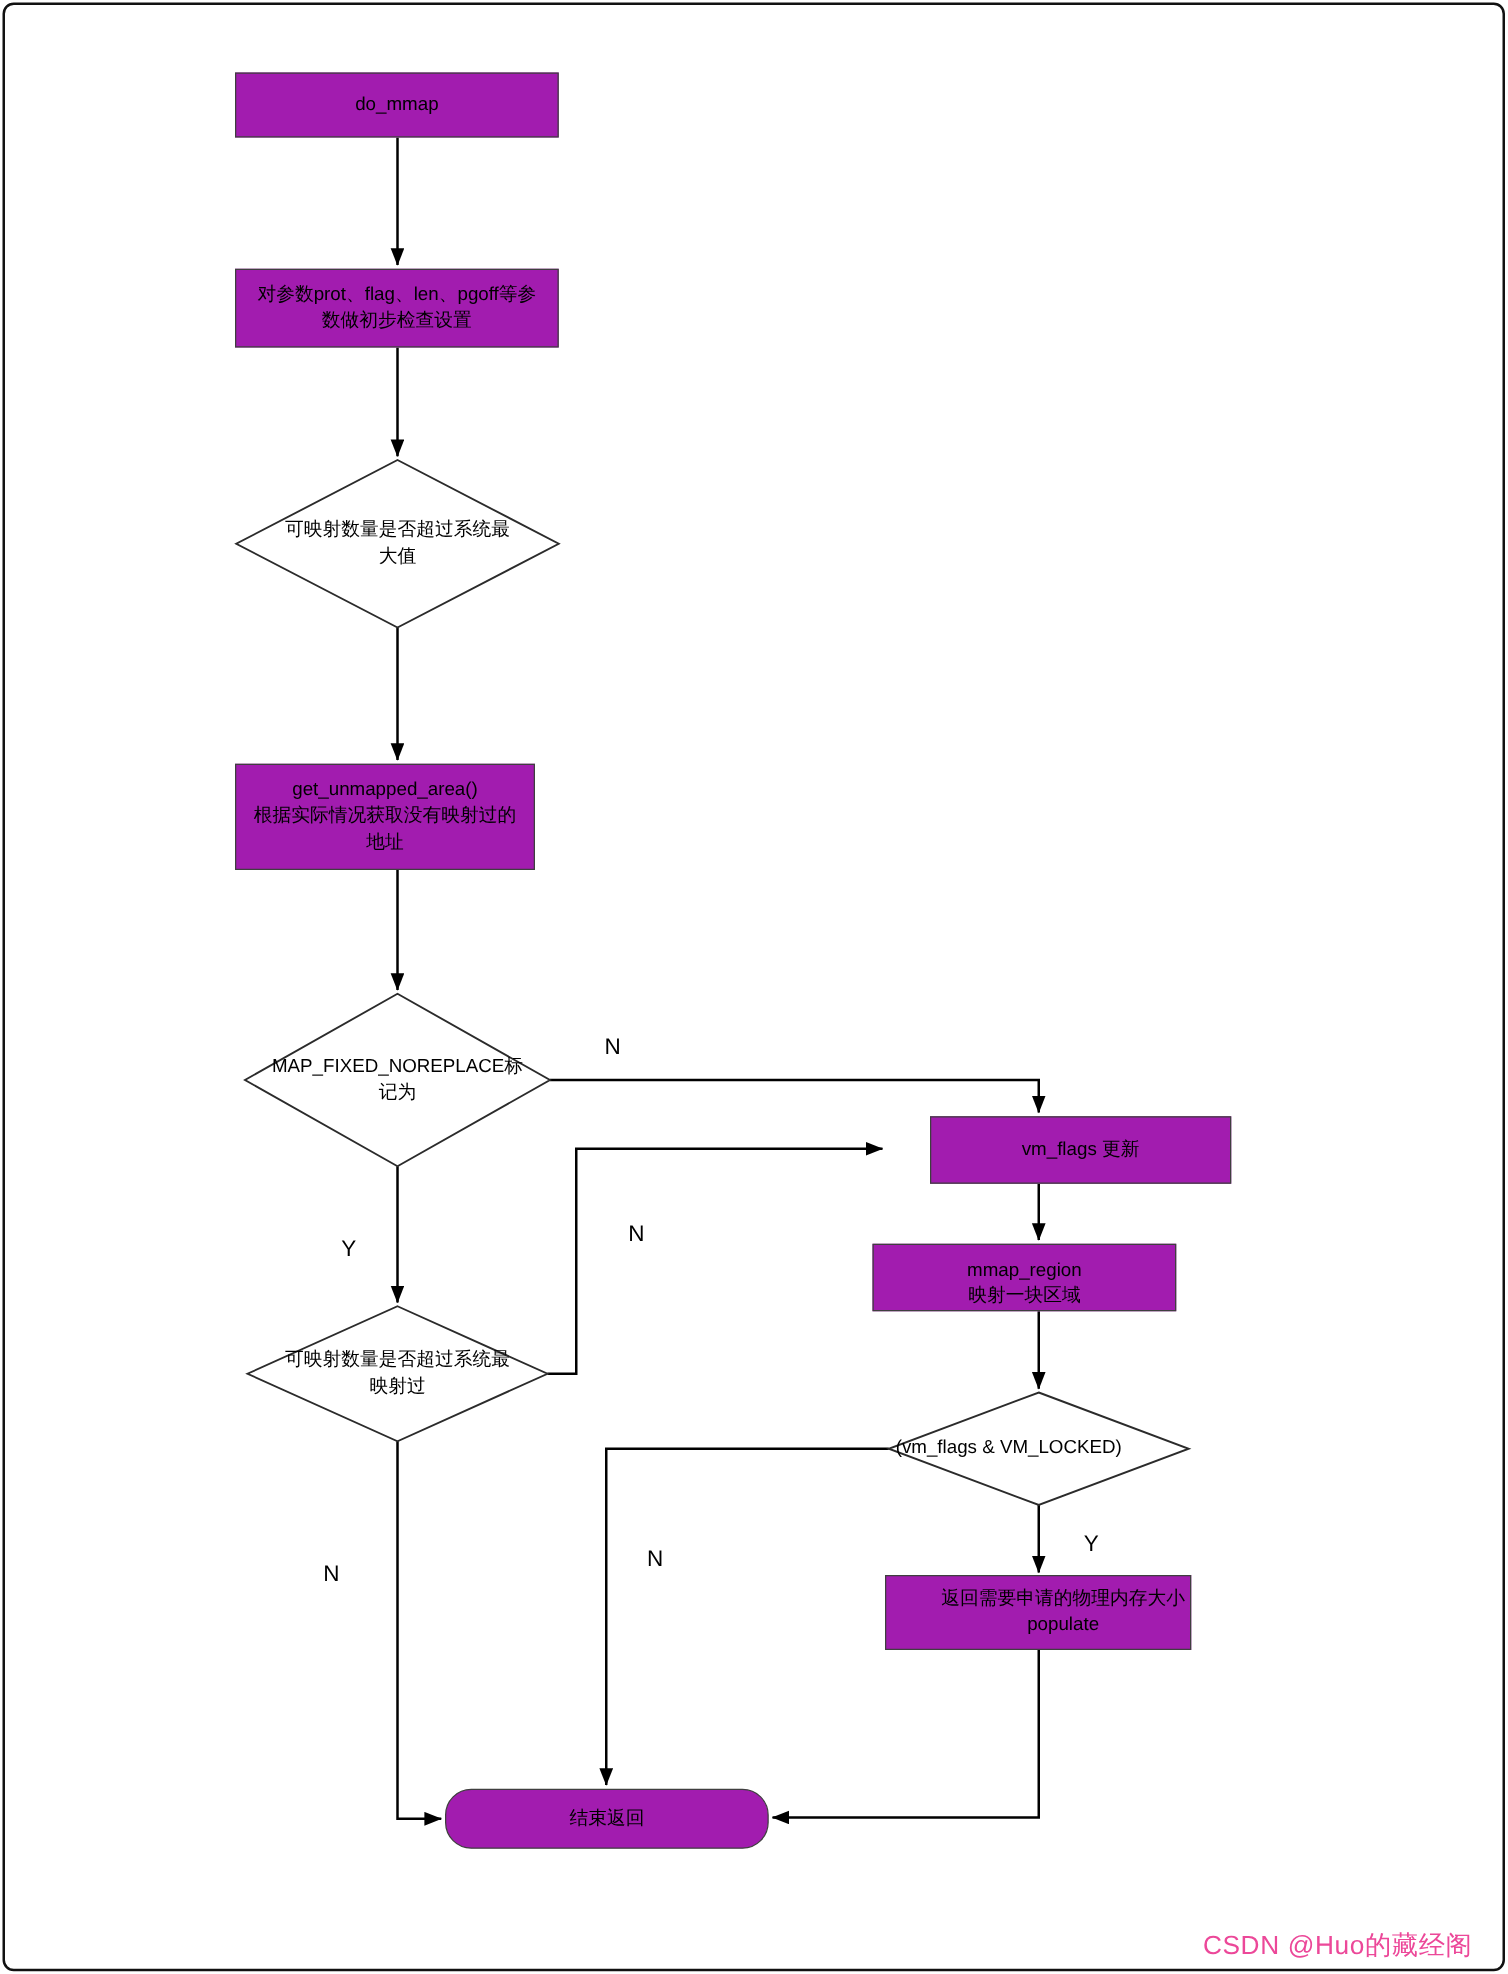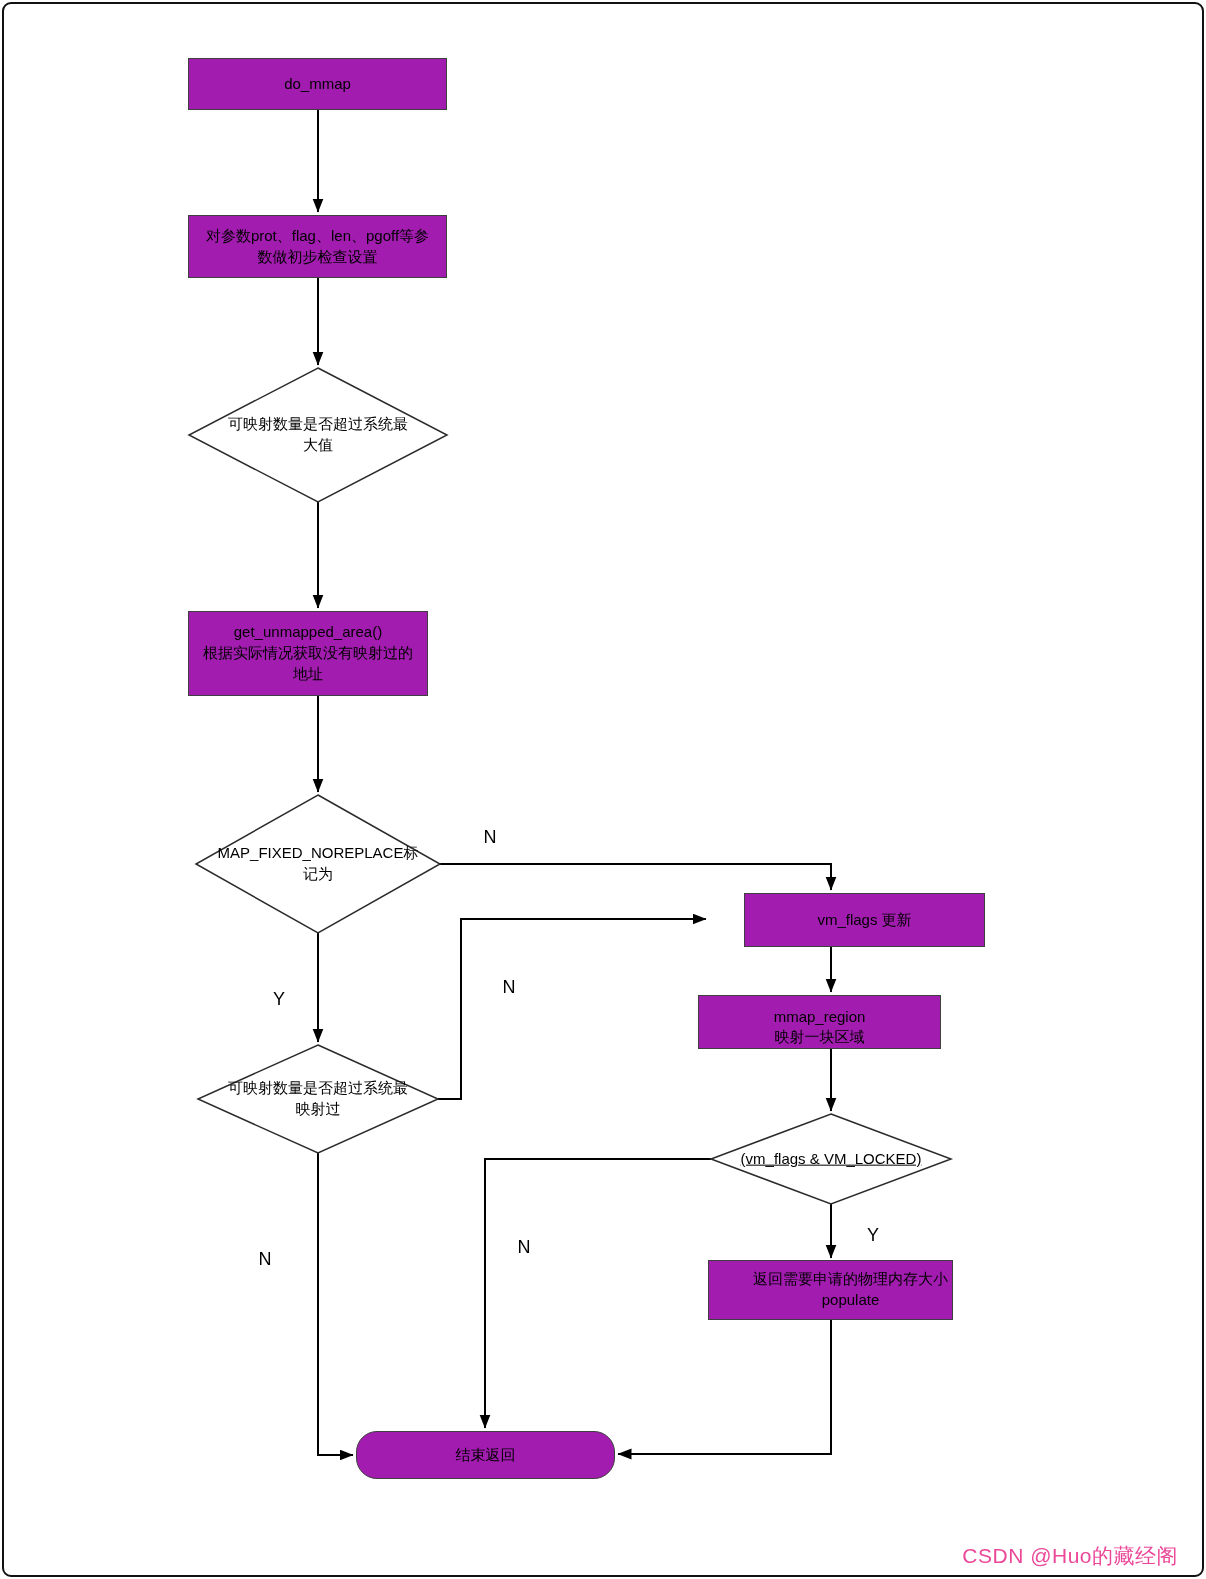--- a/index.html
+++ b/index.html
@@ -142,21 +142,21 @@
 
   <div class="dtext" style="left:318px; top:435px;">可映射数量是否超过系统最
 大值</div>
 
   <div class="dtext" style="left:318px; top:864px;">MAP_FIXED_NOREPLACE标
 记为</div>
 
   <div class="dtext" style="left:318px; top:1099px;">可映射数量是否超过系统最
 映射过</div>
 
-  <div class="dtext" style="left:831px; top:1159px;text-decoration:underline;">(vm_flags &amp; VM_LOCKED)</div>
+  <div class="dtext" style="left:807px; top:1159px;">(vm_flags &amp; VM_LOCKED)</div>
 
   <div class="blabel" style="left:490px; top:837px;">N</div>
 
   <div class="blabel" style="left:279px; top:999px;">Y</div>
 
   <div class="blabel" style="left:509px; top:987px;">N</div>
 
   <div class="blabel" style="left:265px; top:1259px;">N</div>
 
   <div class="blabel" style="left:524px; top:1247px;">N</div>

